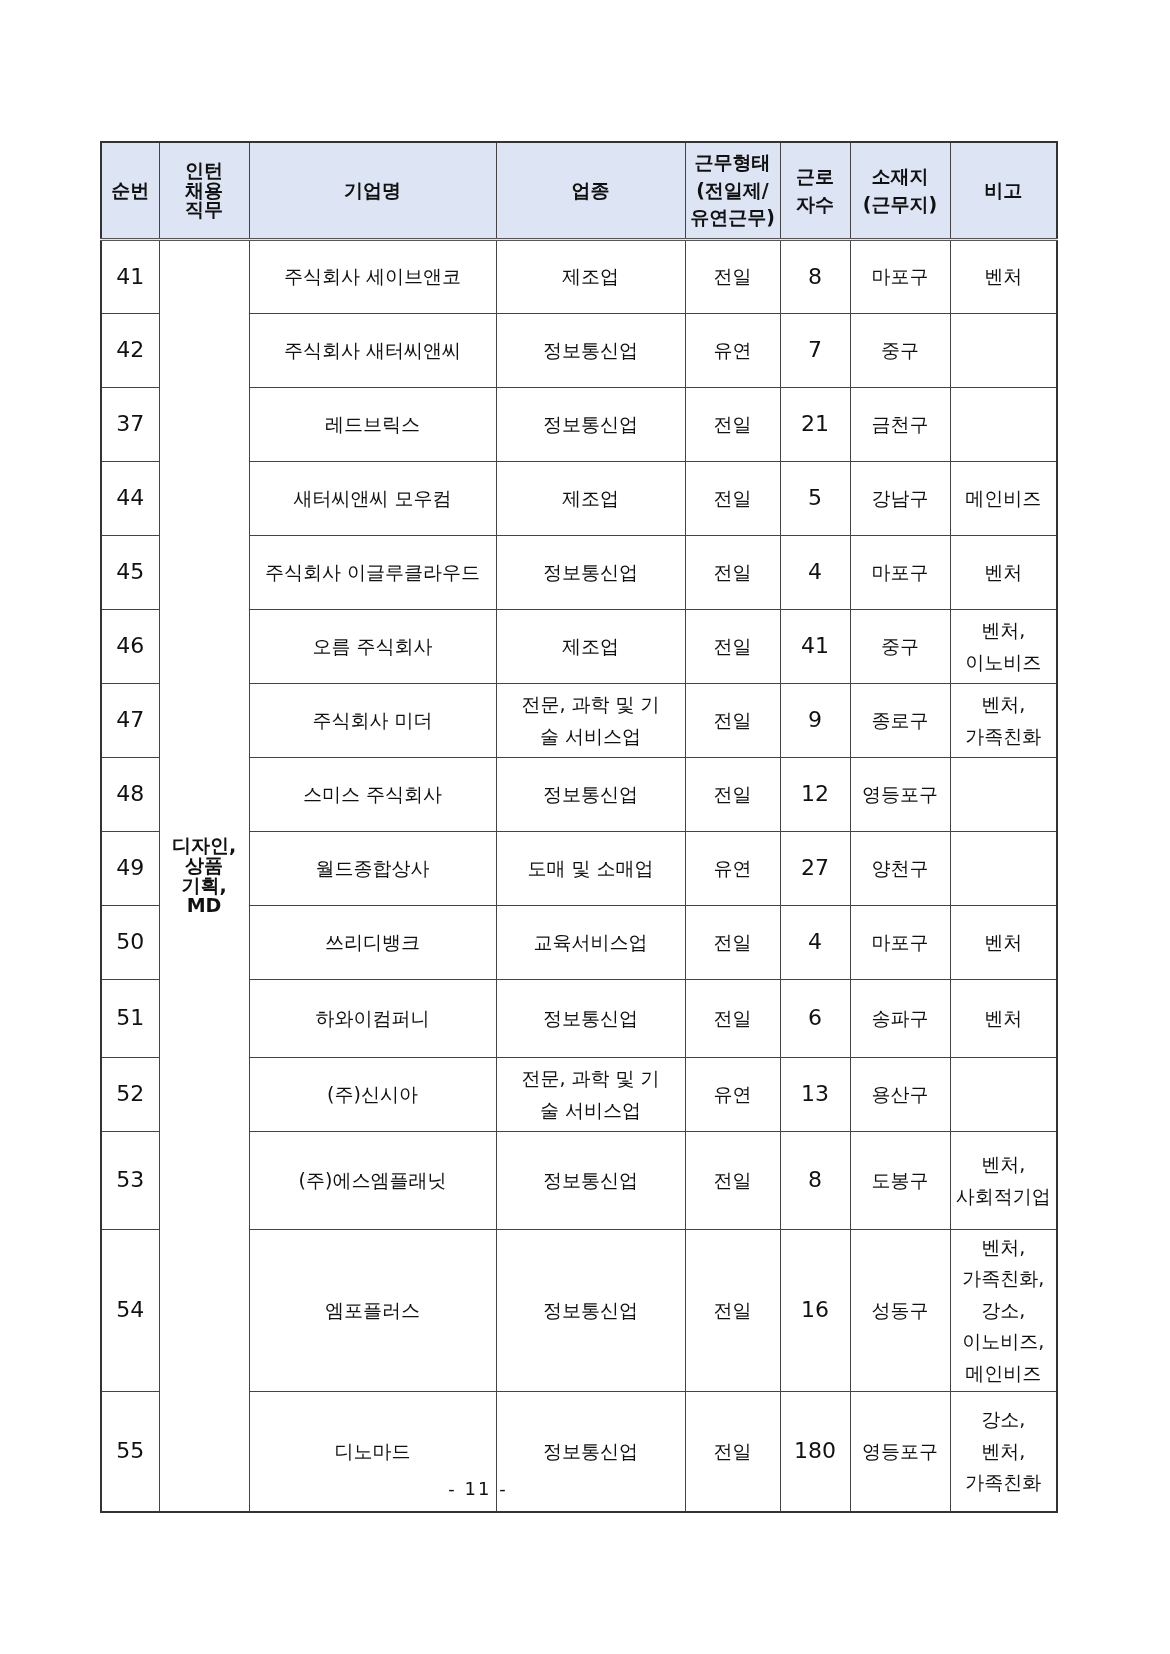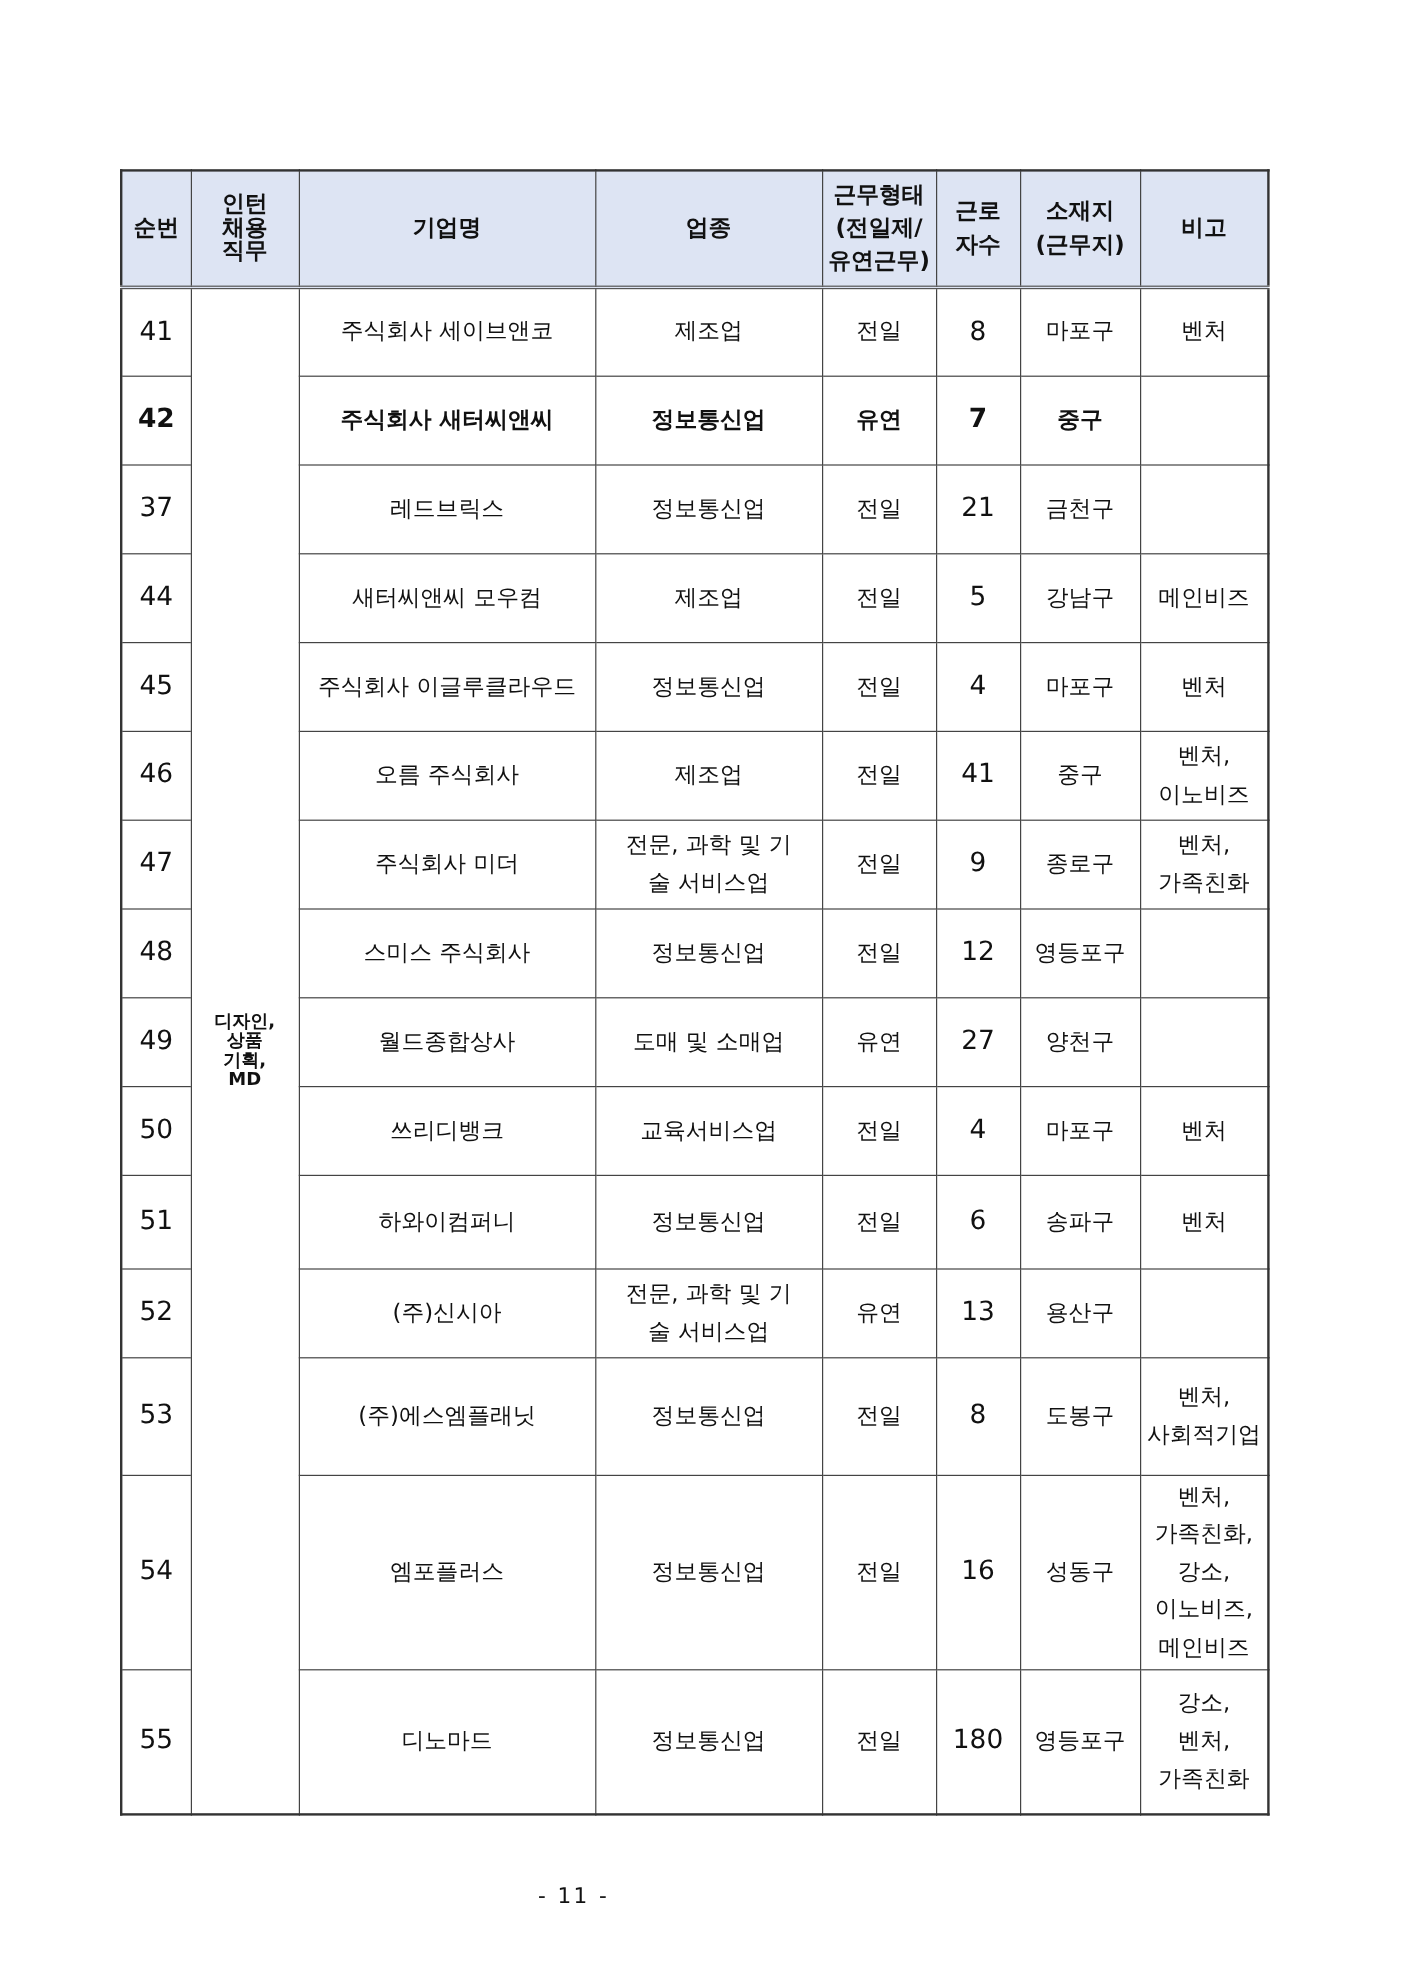--- a/index.html
+++ b/index.html
@@ -5,23 +5,23 @@
   html, body { margin: 0; padding: 0; background: #ffffff; }
   body { width: 1170px; height: 1654px; position: relative; font-family: "DejaVu Sans", "Liberation Sans", sans-serif; color: #111; }
   .table-wrap { position: absolute; left: 100px; top: 141px; width: 956px; }
   table { border-collapse: collapse; table-layout: fixed; width: 956px; border: 2px solid #333; }
   th, td { border: 1px solid #444; text-align: center; vertical-align: middle; padding: 0 4px; }
   thead th { background: #dde4f3; font-weight: bold; font-size: 19px; line-height: 1.05; height: 95px; }
   thead th.lh { line-height: 1.45; }
   thead tr { border-bottom: 3px double #555; }
   tbody td { font-size: 19px; line-height: 1.65; }
   td.num { font-size: 22px; }
-  td.role { font-weight: bold; font-size: 15px; line-height: 1.05; }
+  td.role { font-weight: bold; font-size: 19px; line-height: 1.05; }
   .stack span { display: block; }
-  .page-number { position: absolute; left: 0; width: 956px; top: 1570px; text-align: center; font-size: 18px; letter-spacing: 2px; }
+  .page-number { position: absolute; left: 0; width: 956px; top: 1478px; text-align: center; font-size: 18px; letter-spacing: 2px; }
 </style>
 </head>
 <body>
 
 <div class="table-wrap">
   <table>
     <colgroup>
       <col style="width:58px">
         <col style="width:90px">
         <col style="width:247px">
@@ -70,21 +70,21 @@
           <td class="stack">
             <span>제조업</span>
           </td>
           <td>전일</td>
           <td class="num">8</td>
           <td>마포구</td>
           <td class="stack">
             <span>벤처</span>
           </td>
         </tr>
-        <tr style="height: 74px; font-weight: bold;">
+        <tr style="height: 74px;">
           <td class="num">42</td>
           <td>주식회사 새터씨앤씨</td>
           <td class="stack">
             <span>정보통신업</span>
           </td>
           <td>유연</td>
           <td class="num">7</td>
           <td>중구</td>
           <td class="stack"></td>
         </tr>

